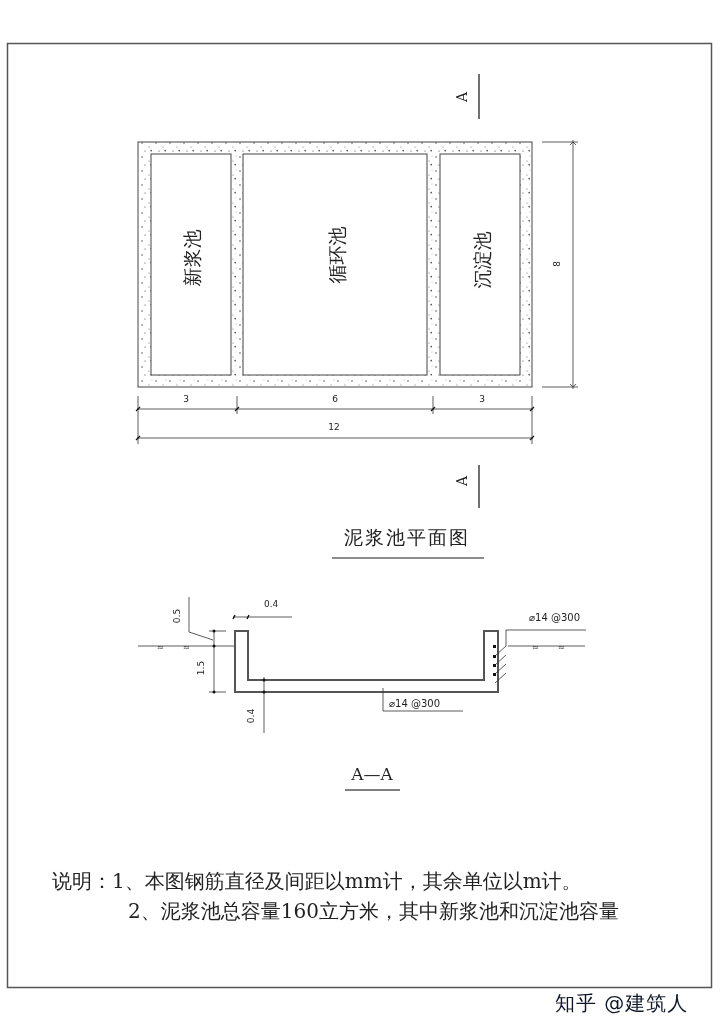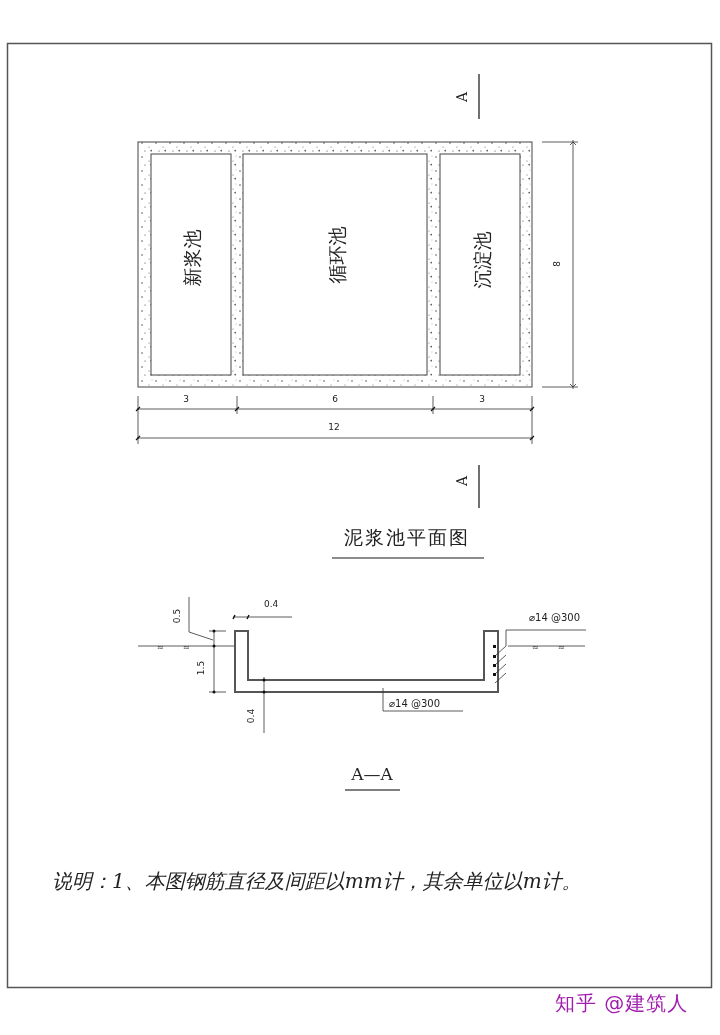--- a/index.html
+++ b/index.html
@@ -1,23 +1,23 @@
 <!DOCTYPE html>
 <html><head>
 <meta charset="utf-8">
 <style>
   html, body { margin:0; padding:0; background:#ffffff; }
   body { width:720px; height:1035px; position:relative; overflow:hidden; font-family:"DejaVu Serif", serif; }
   #sheet { position:absolute; left:0; top:0; width:720px; height:1035px; }
   svg text { font-family:"DejaVu Serif", serif; fill:#222; }
   .sans { font-family:"DejaVu Sans", sans-serif; }
   .notes { position:absolute; left:52px; top:866px; width:640px; font-family:"DejaVu Serif", serif; font-size:20px; line-height:30px; color:#222; }
-  .notes div { white-space:nowrap;font-style:italic; }
+  .notes div { white-space:nowrap; }
   .indent { padding-left:76px; }
-  .watermark { position:absolute; left:555px; top:990px; font-family:"DejaVu Sans", sans-serif; font-size:20px; color:#a21caf; letter-spacing:1px; }
+  .watermark { position:absolute; left:555px; top:990px; font-family:"DejaVu Sans", sans-serif; font-size:20px; color:#0f172a; letter-spacing:1px; }
 </style>
 </head>
 <body>
 
 <div id="sheet">
 <svg width="720" height="1035" viewBox="0 0 720 1035" xmlns="http://www.w3.org/2000/svg">
   <defs>
     <pattern id="concrete" width="14" height="14" patternUnits="userSpaceOnUse">
       <rect width="14" height="14" fill="#fff"></rect>
       <circle cx="2" cy="3" r="0.7" fill="#333"></circle>
@@ -115,15 +115,16 @@
     <text class="sans" x="529" y="621" font-size="10">⌀14 @300</text>
 
     <text x="372" y="780" font-size="17" text-anchor="middle">A—A</text>
     <line x1="345" y1="790" x2="400" y2="790" stroke="#555" stroke-width="1.4"></line>
   </g>
 </svg>
 </div>
 
 <div class="notes">
   <div>说明：1、本图钢筋直径及间距以mm计，其余单位以m计。</div>
+  <div class="indent">2、泥浆池总容量160立方米，其中新浆池和沉淀池容量</div>
 </div>
 
 <div class="watermark">知乎 @建筑人</div>
 
 </body></html>

